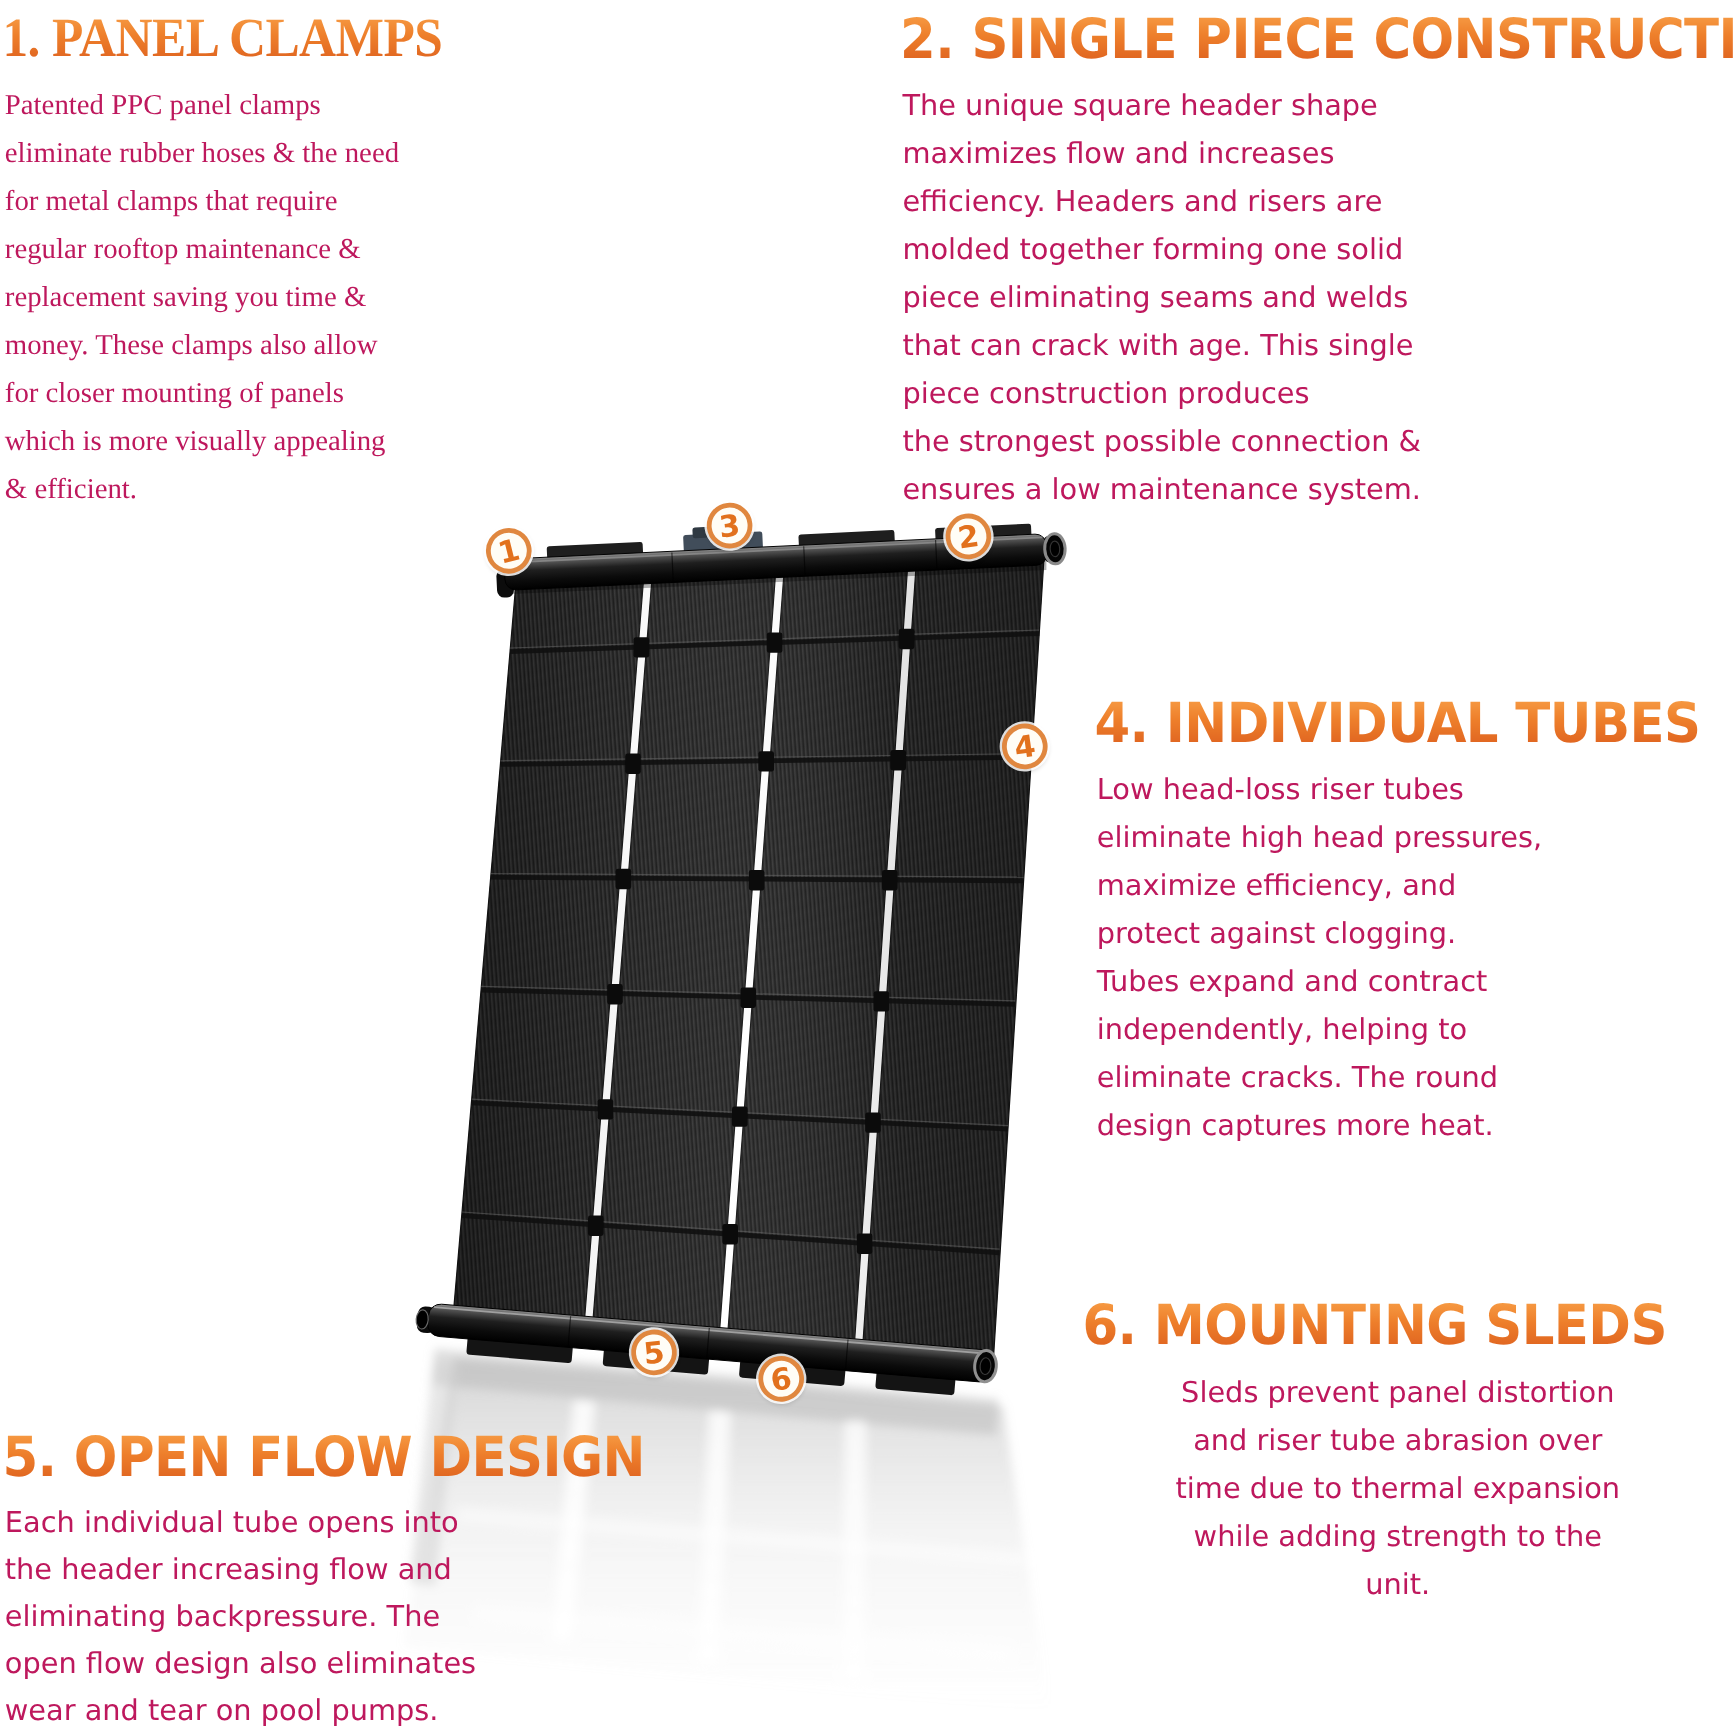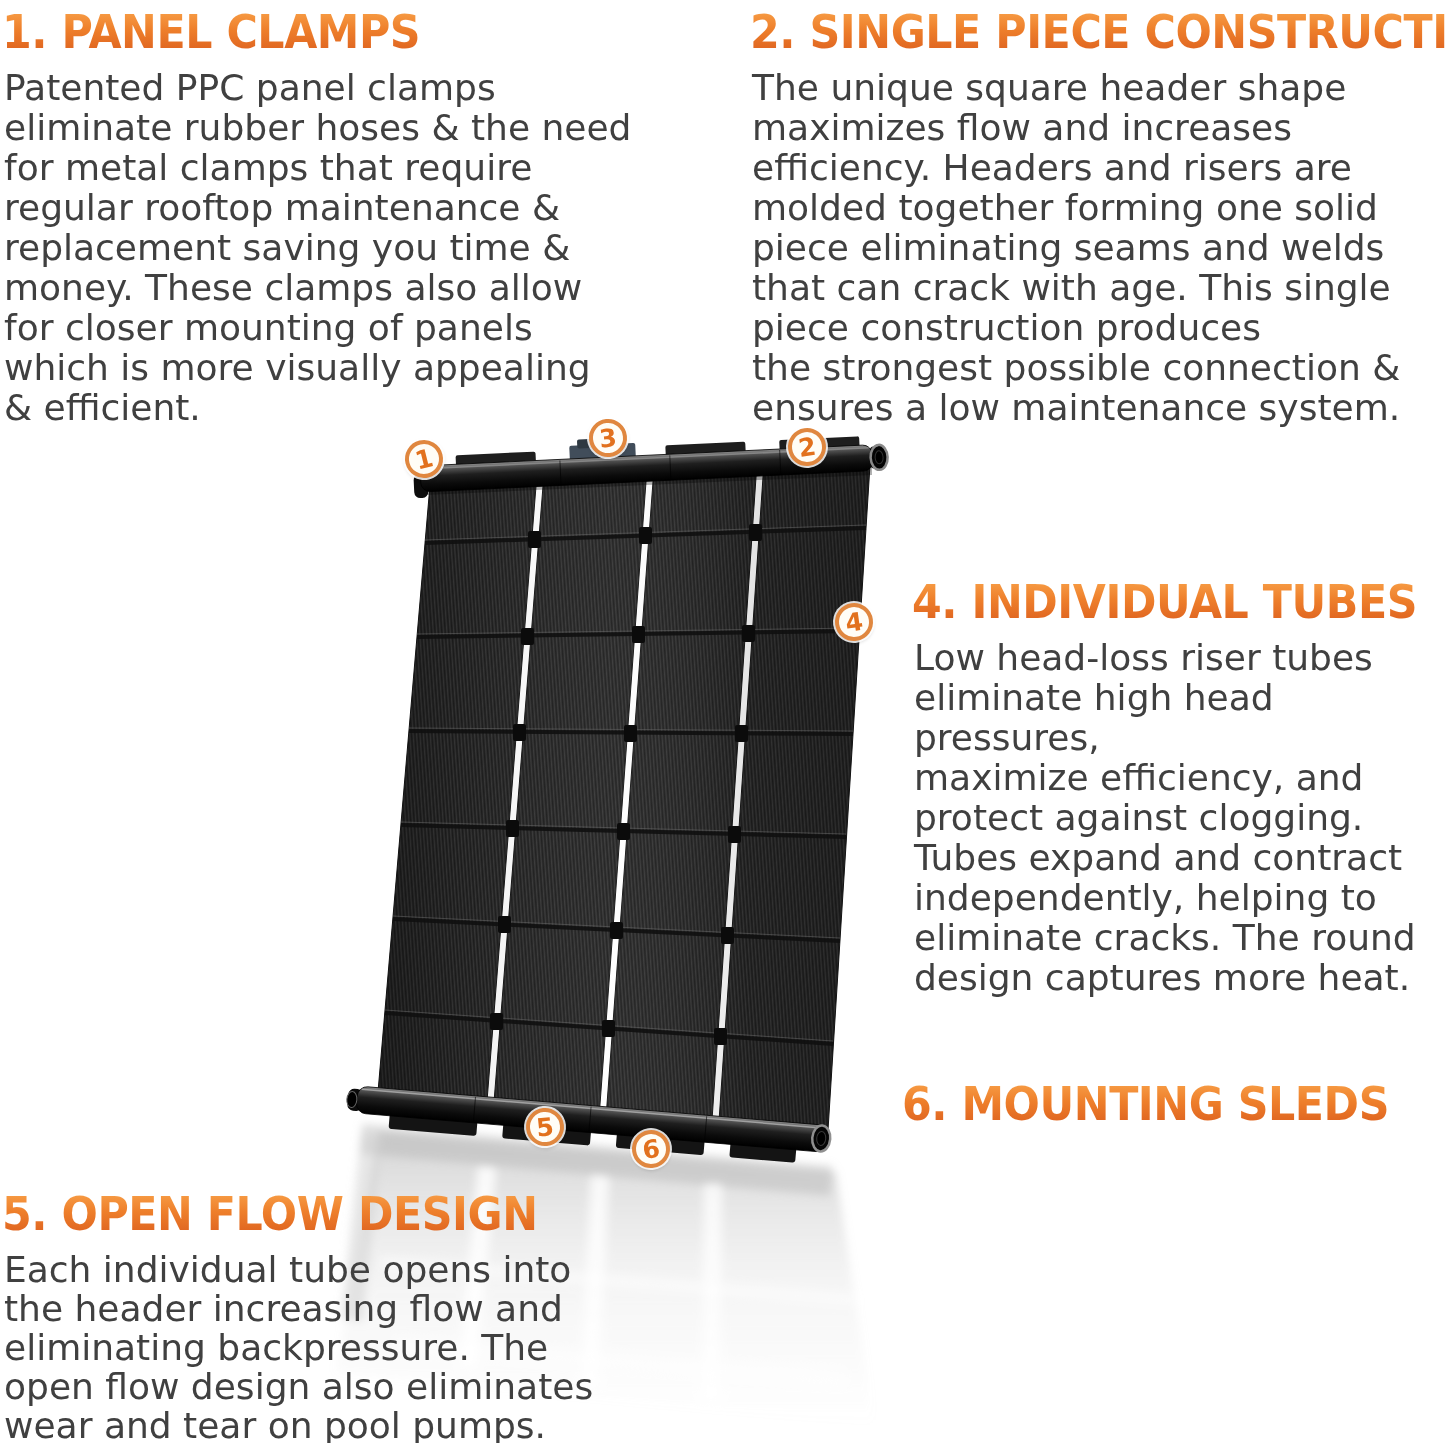--- a/index.html
+++ b/index.html
@@ -16,24 +16,24 @@
     color:#e8731f;
     text-shadow:0 1px 0 rgba(255,255,255,.6);
   }
   @supports ((-webkit-background-clip:text) or (background-clip:text)){
     .heading{
       background:linear-gradient(180deg,#f69a43 10%,#ee7f2b 45%,#df6420 90%);
       -webkit-background-clip:text;background-clip:text;color:transparent;text-shadow:none;
     }
   }
   .body{
-    margin:12px 0 0 2px;font-size:36px;line-height:40px;color:#404040;
+    margin:12px 0 0 2px;font-size:24px;line-height:40px;color:#be185d;
     white-space:pre-line;letter-spacing:0;
   }
-  .s1{left:2px;top:8px;}
+  .s1{left:2px;top:8px;font-family:Liberation Serif, serif;}
   .s2{left:750px;top:8px;}
   .s3{left:2px;top:563px;}
   .s4{left:912px;top:578px;}
   .s5{left:2px;top:1190px;}
   .s5 .body{line-height:39px;}
   .s6{left:902px;top:1080px;text-align:center;}
   .callout{
     position:absolute;width:38px;height:38px;box-sizing:border-box;z-index:3;
     background:#fffdf6;border:4px solid #e0873f;border-radius:50%;
     display:flex;align-items:center;justify-content:center;
@@ -246,15 +246,20 @@
     <h2 class="heading">5. OPEN FLOW DESIGN</h2>
     <p class="body">Each individual tube opens into
 the header increasing flow and
 eliminating backpressure. The
 open flow design also eliminates
 wear and tear on pool pumps.</p>
   </section>
 
   <section class="sec s6">
     <h2 class="heading">6. MOUNTING SLEDS</h2>
+    <p class="body">Sleds prevent panel distortion
+and riser tube abrasion over
+time due to thermal expansion
+while adding strength to the
+unit.</p>
   </section>
 
 </div>
 
 </body></html>

